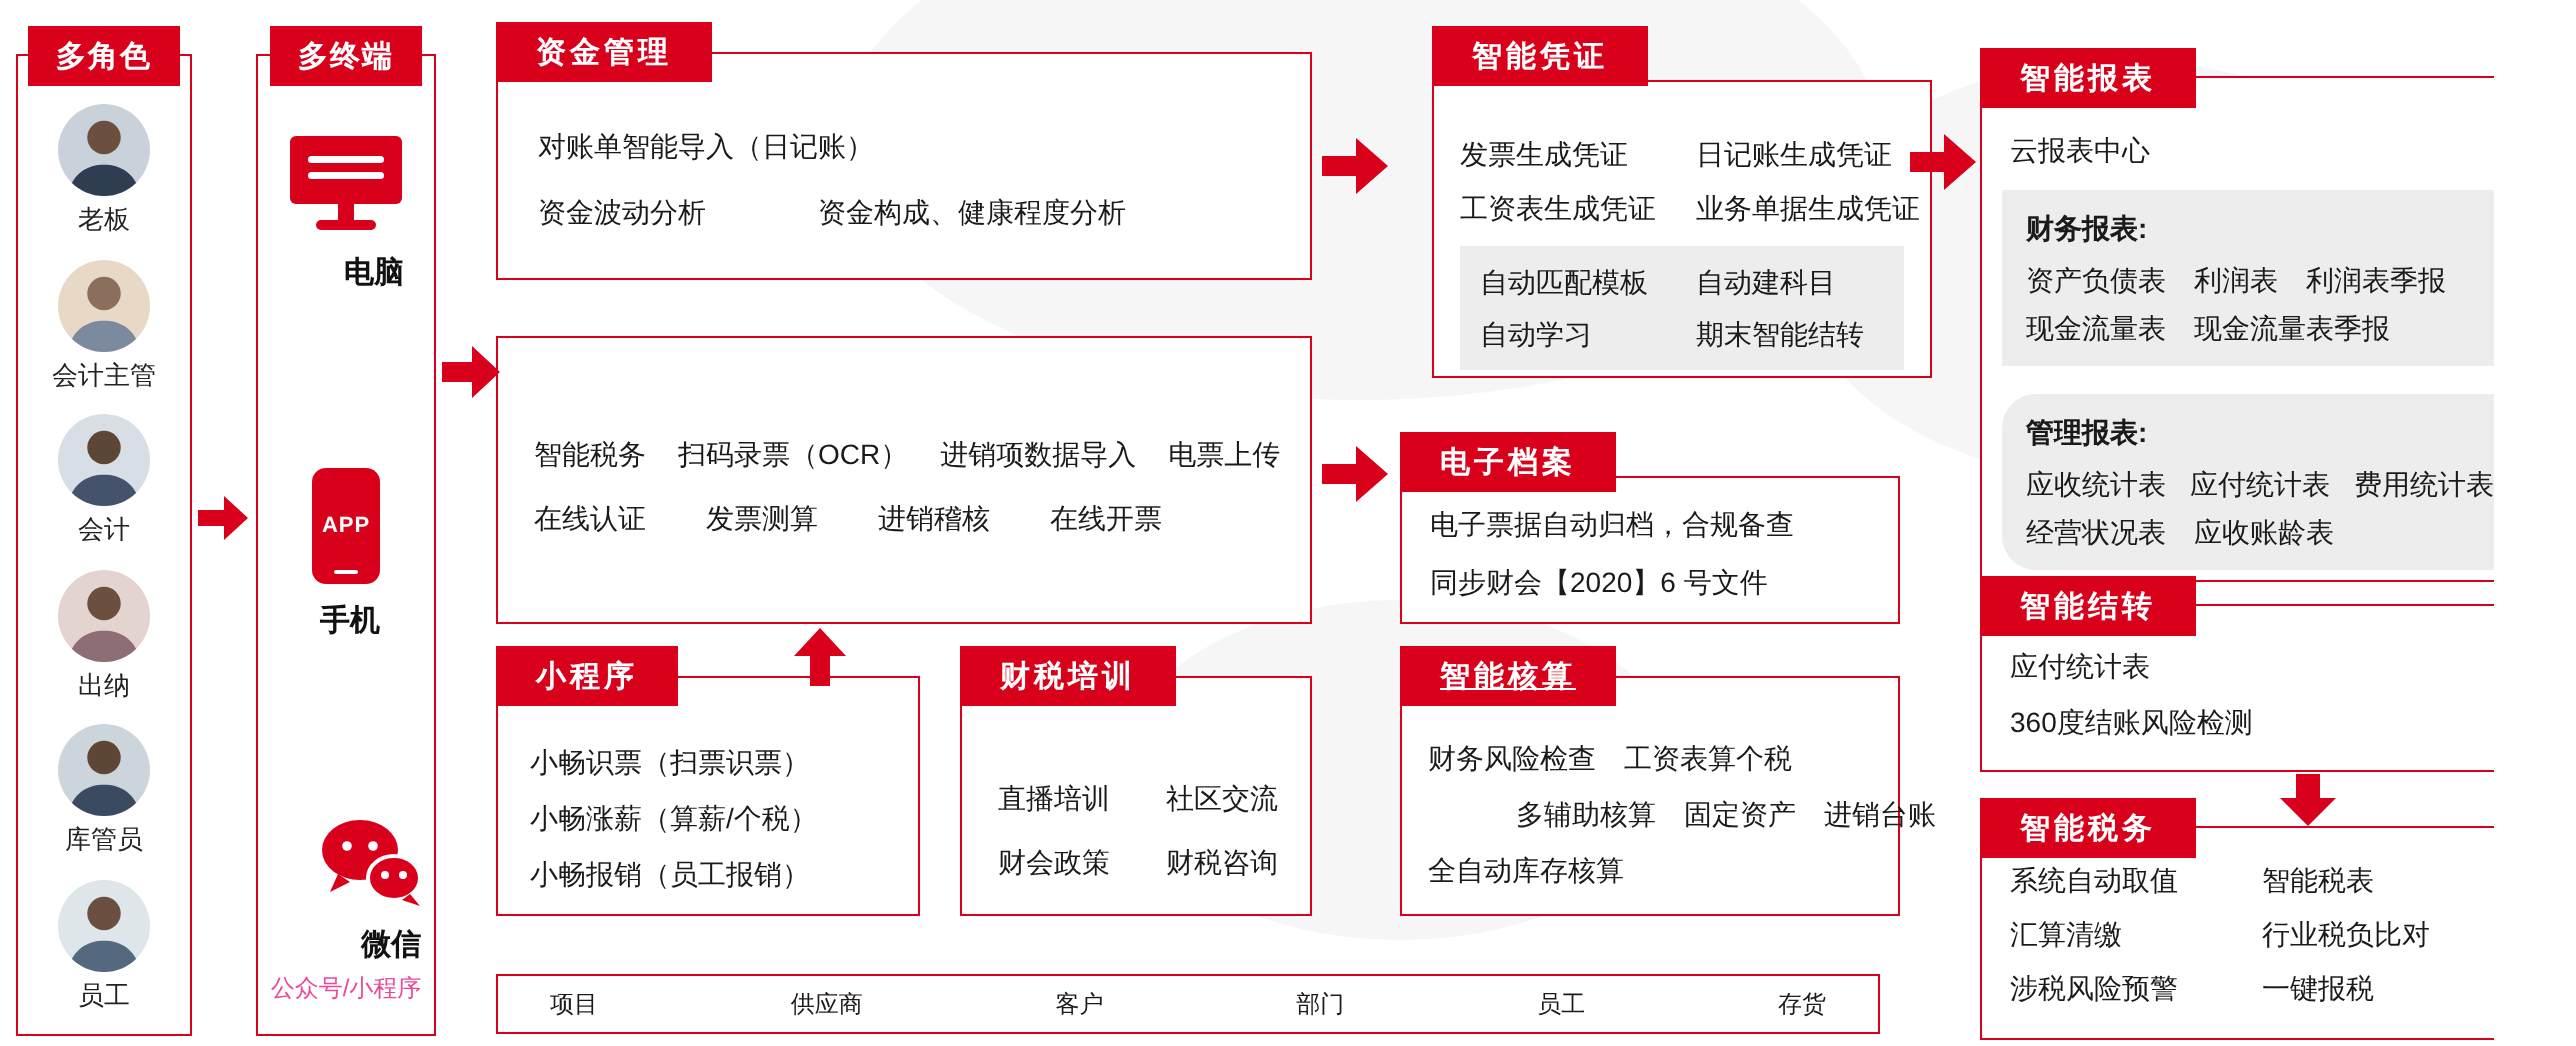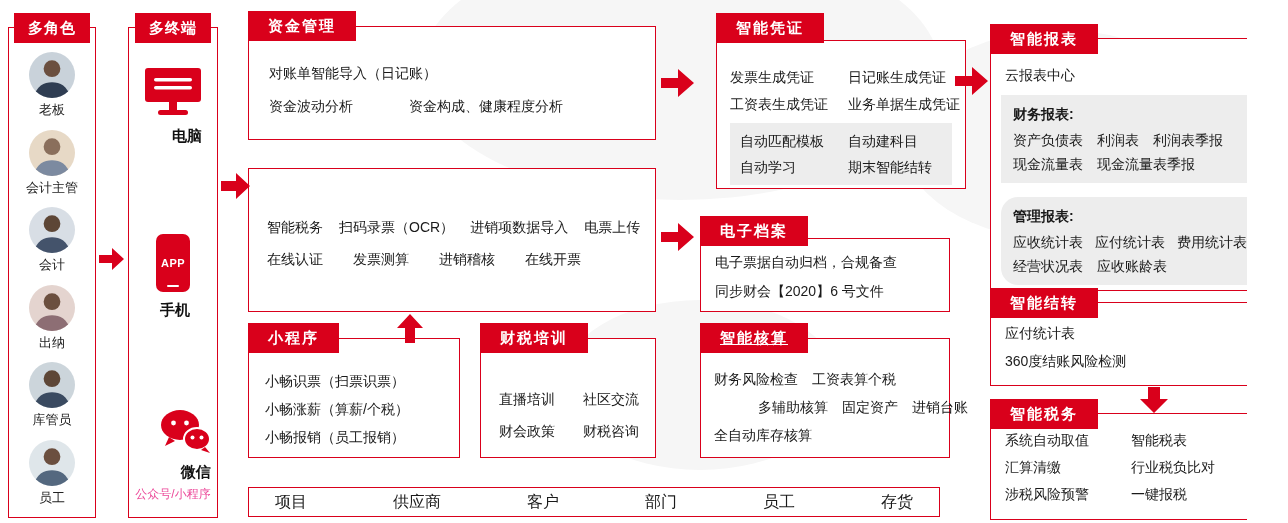--- a/index.html
+++ b/index.html
@@ -37,21 +37,21 @@
   .term{ display:flex; flex-direction:column; align-items:flex-end; gap:9px; }
   .term-label{ font-weight:bold; font-size:15px; color:#111; }
   .term-sublabel{ font-size:12px; color:#ec4899; margin-top:-5px; }
   .phone{ width:34px; height:58px; background:var(--red); border-radius:7px; display:flex;
           align-items:center; justify-content:center; position:relative; }
   .phone::after{ content:""; position:absolute; bottom:5px; left:50%; transform:translateX(-50%);
                  width:12px; height:2px; background:#fff; border-radius:1px; }
   .phone-text{ color:#fff; font-weight:bold; font-size:11px; letter-spacing:.5px; }
 
   .base-bar{ display:flex; align-items:center; justify-content:space-between; padding:0 26px;
-             font-size:16px; color:var(--ink); }
+             font-size:12px; color:var(--ink); }
 </style>
 </head>
 <body>
 
 <div class="stage">
 
   <div class="blob" style="left:420px; top:-60px; width:520px; height:260px;"></div>
   <div class="blob" style="left:900px; top:30px; width:320px; height:210px;"></div>
   <div class="blob" style="left:560px; top:300px; width:280px; height:170px;"></div>
 

